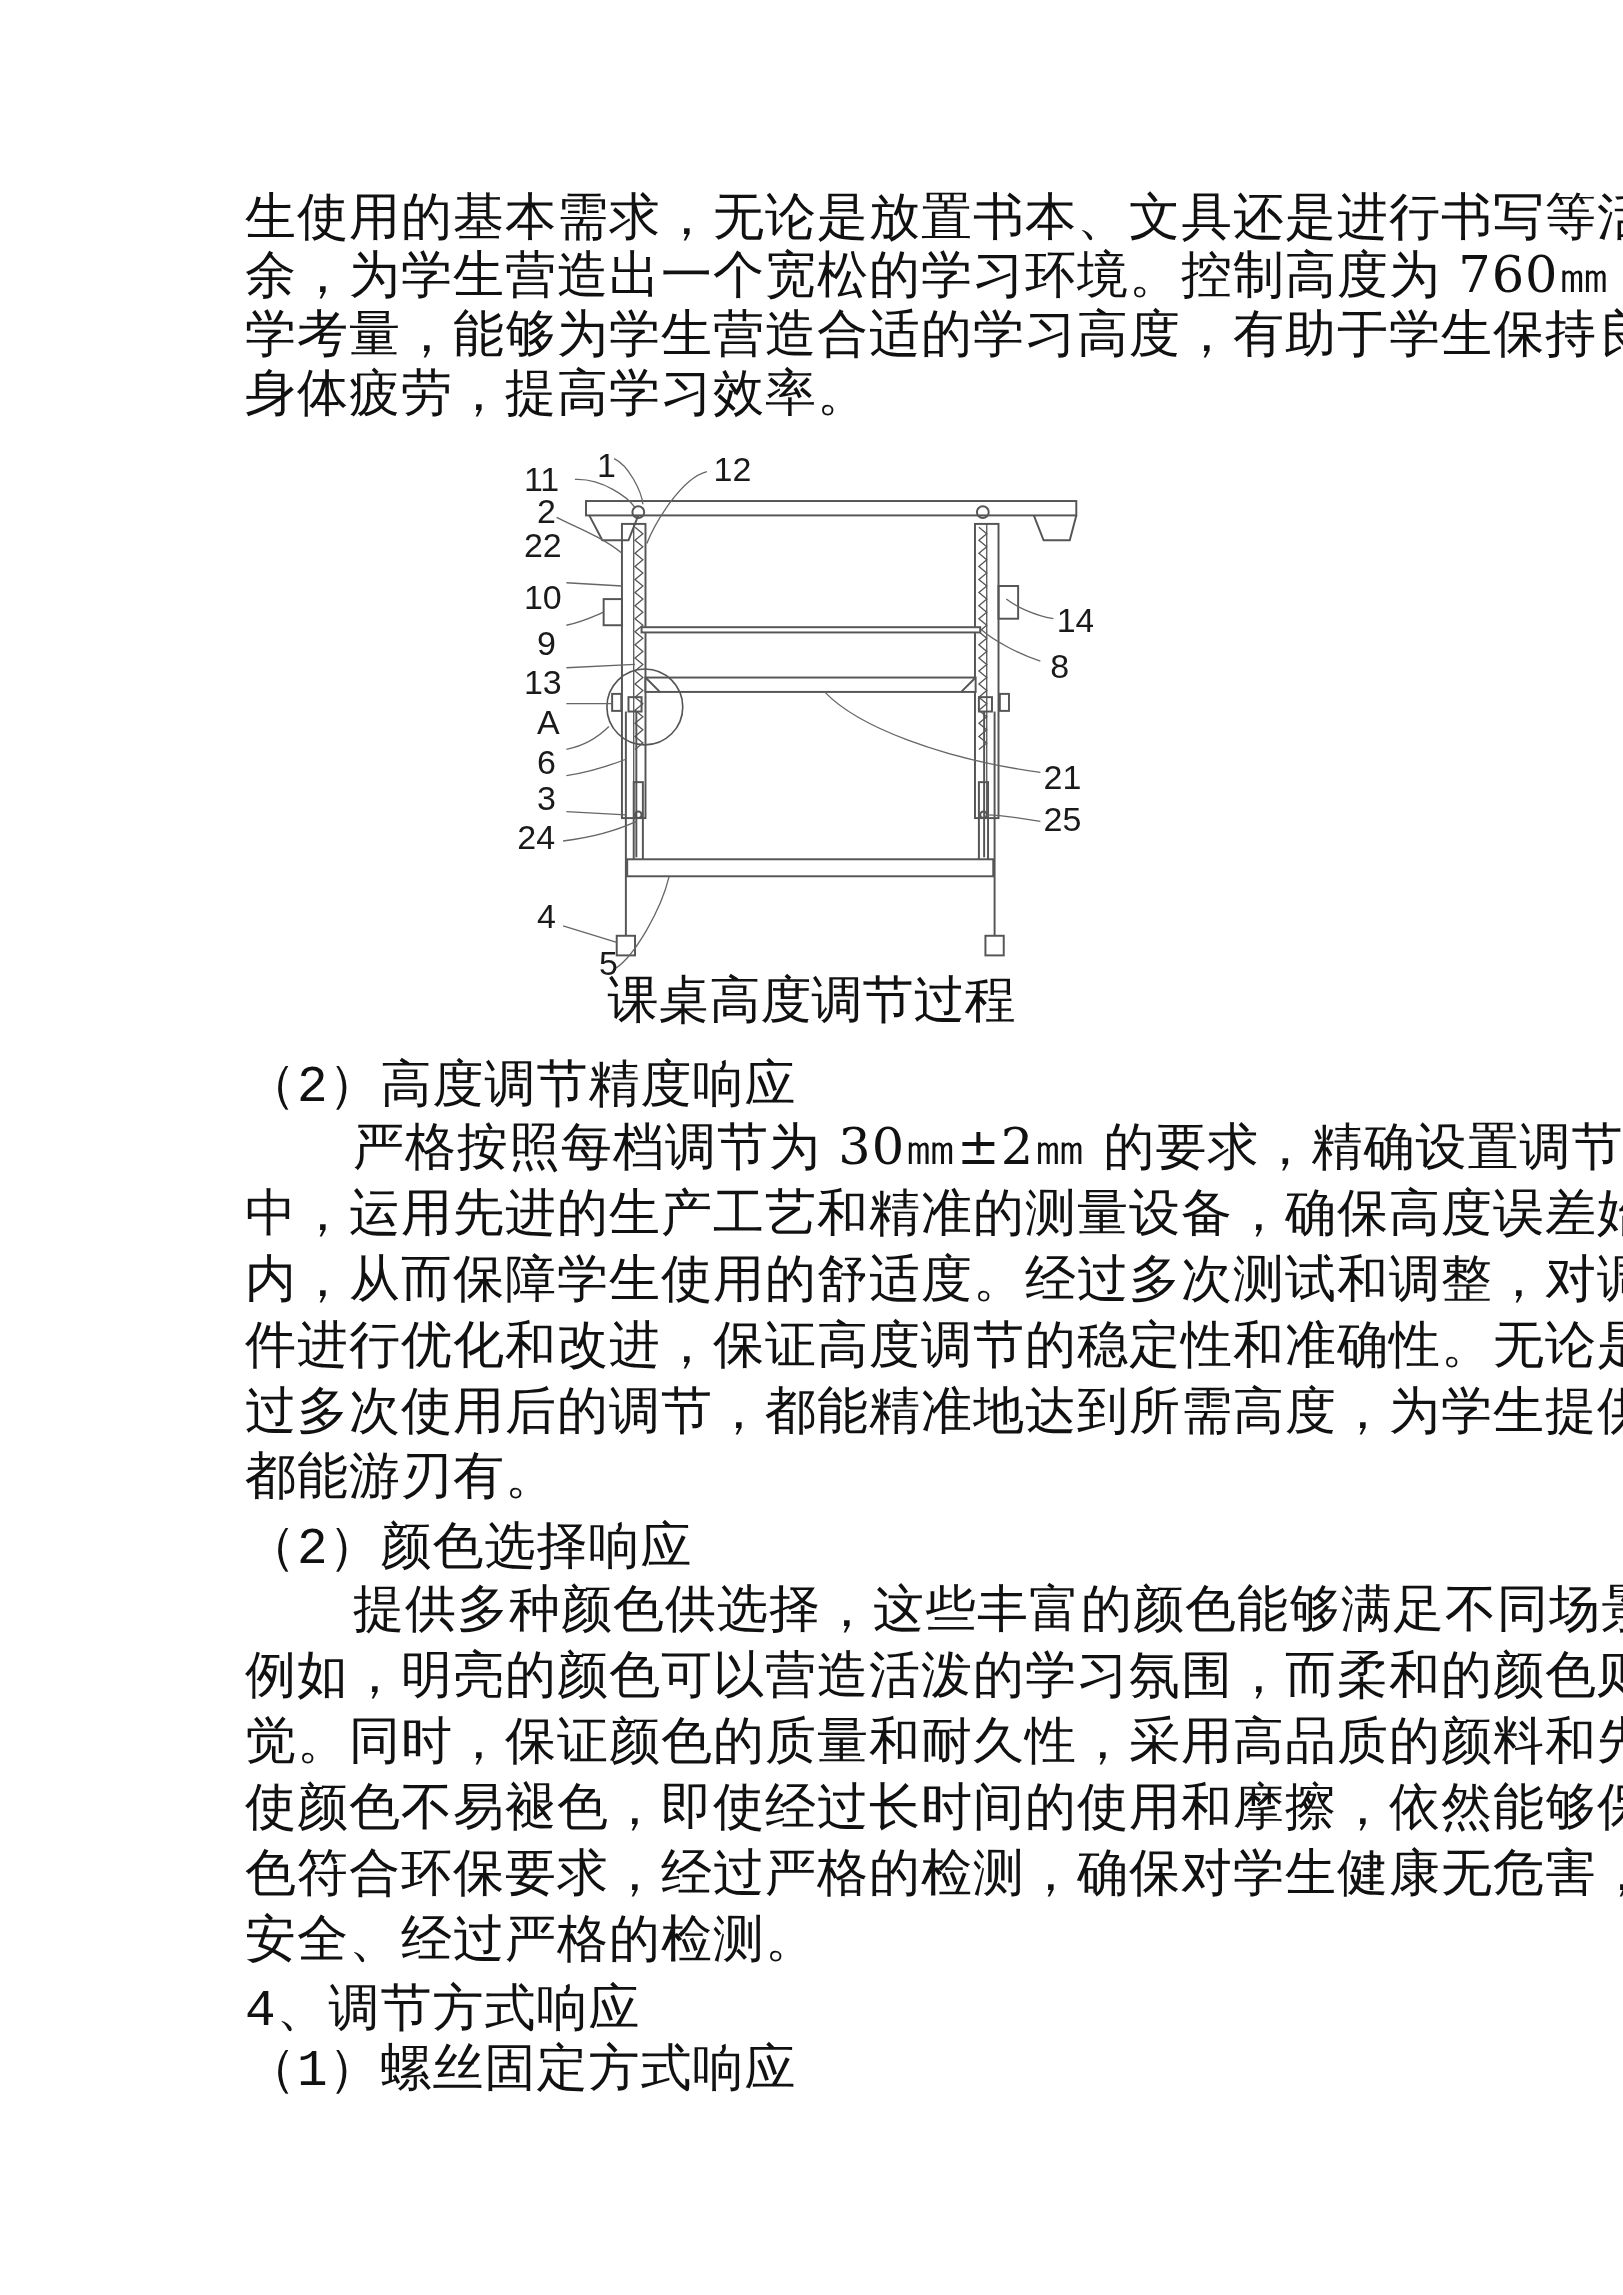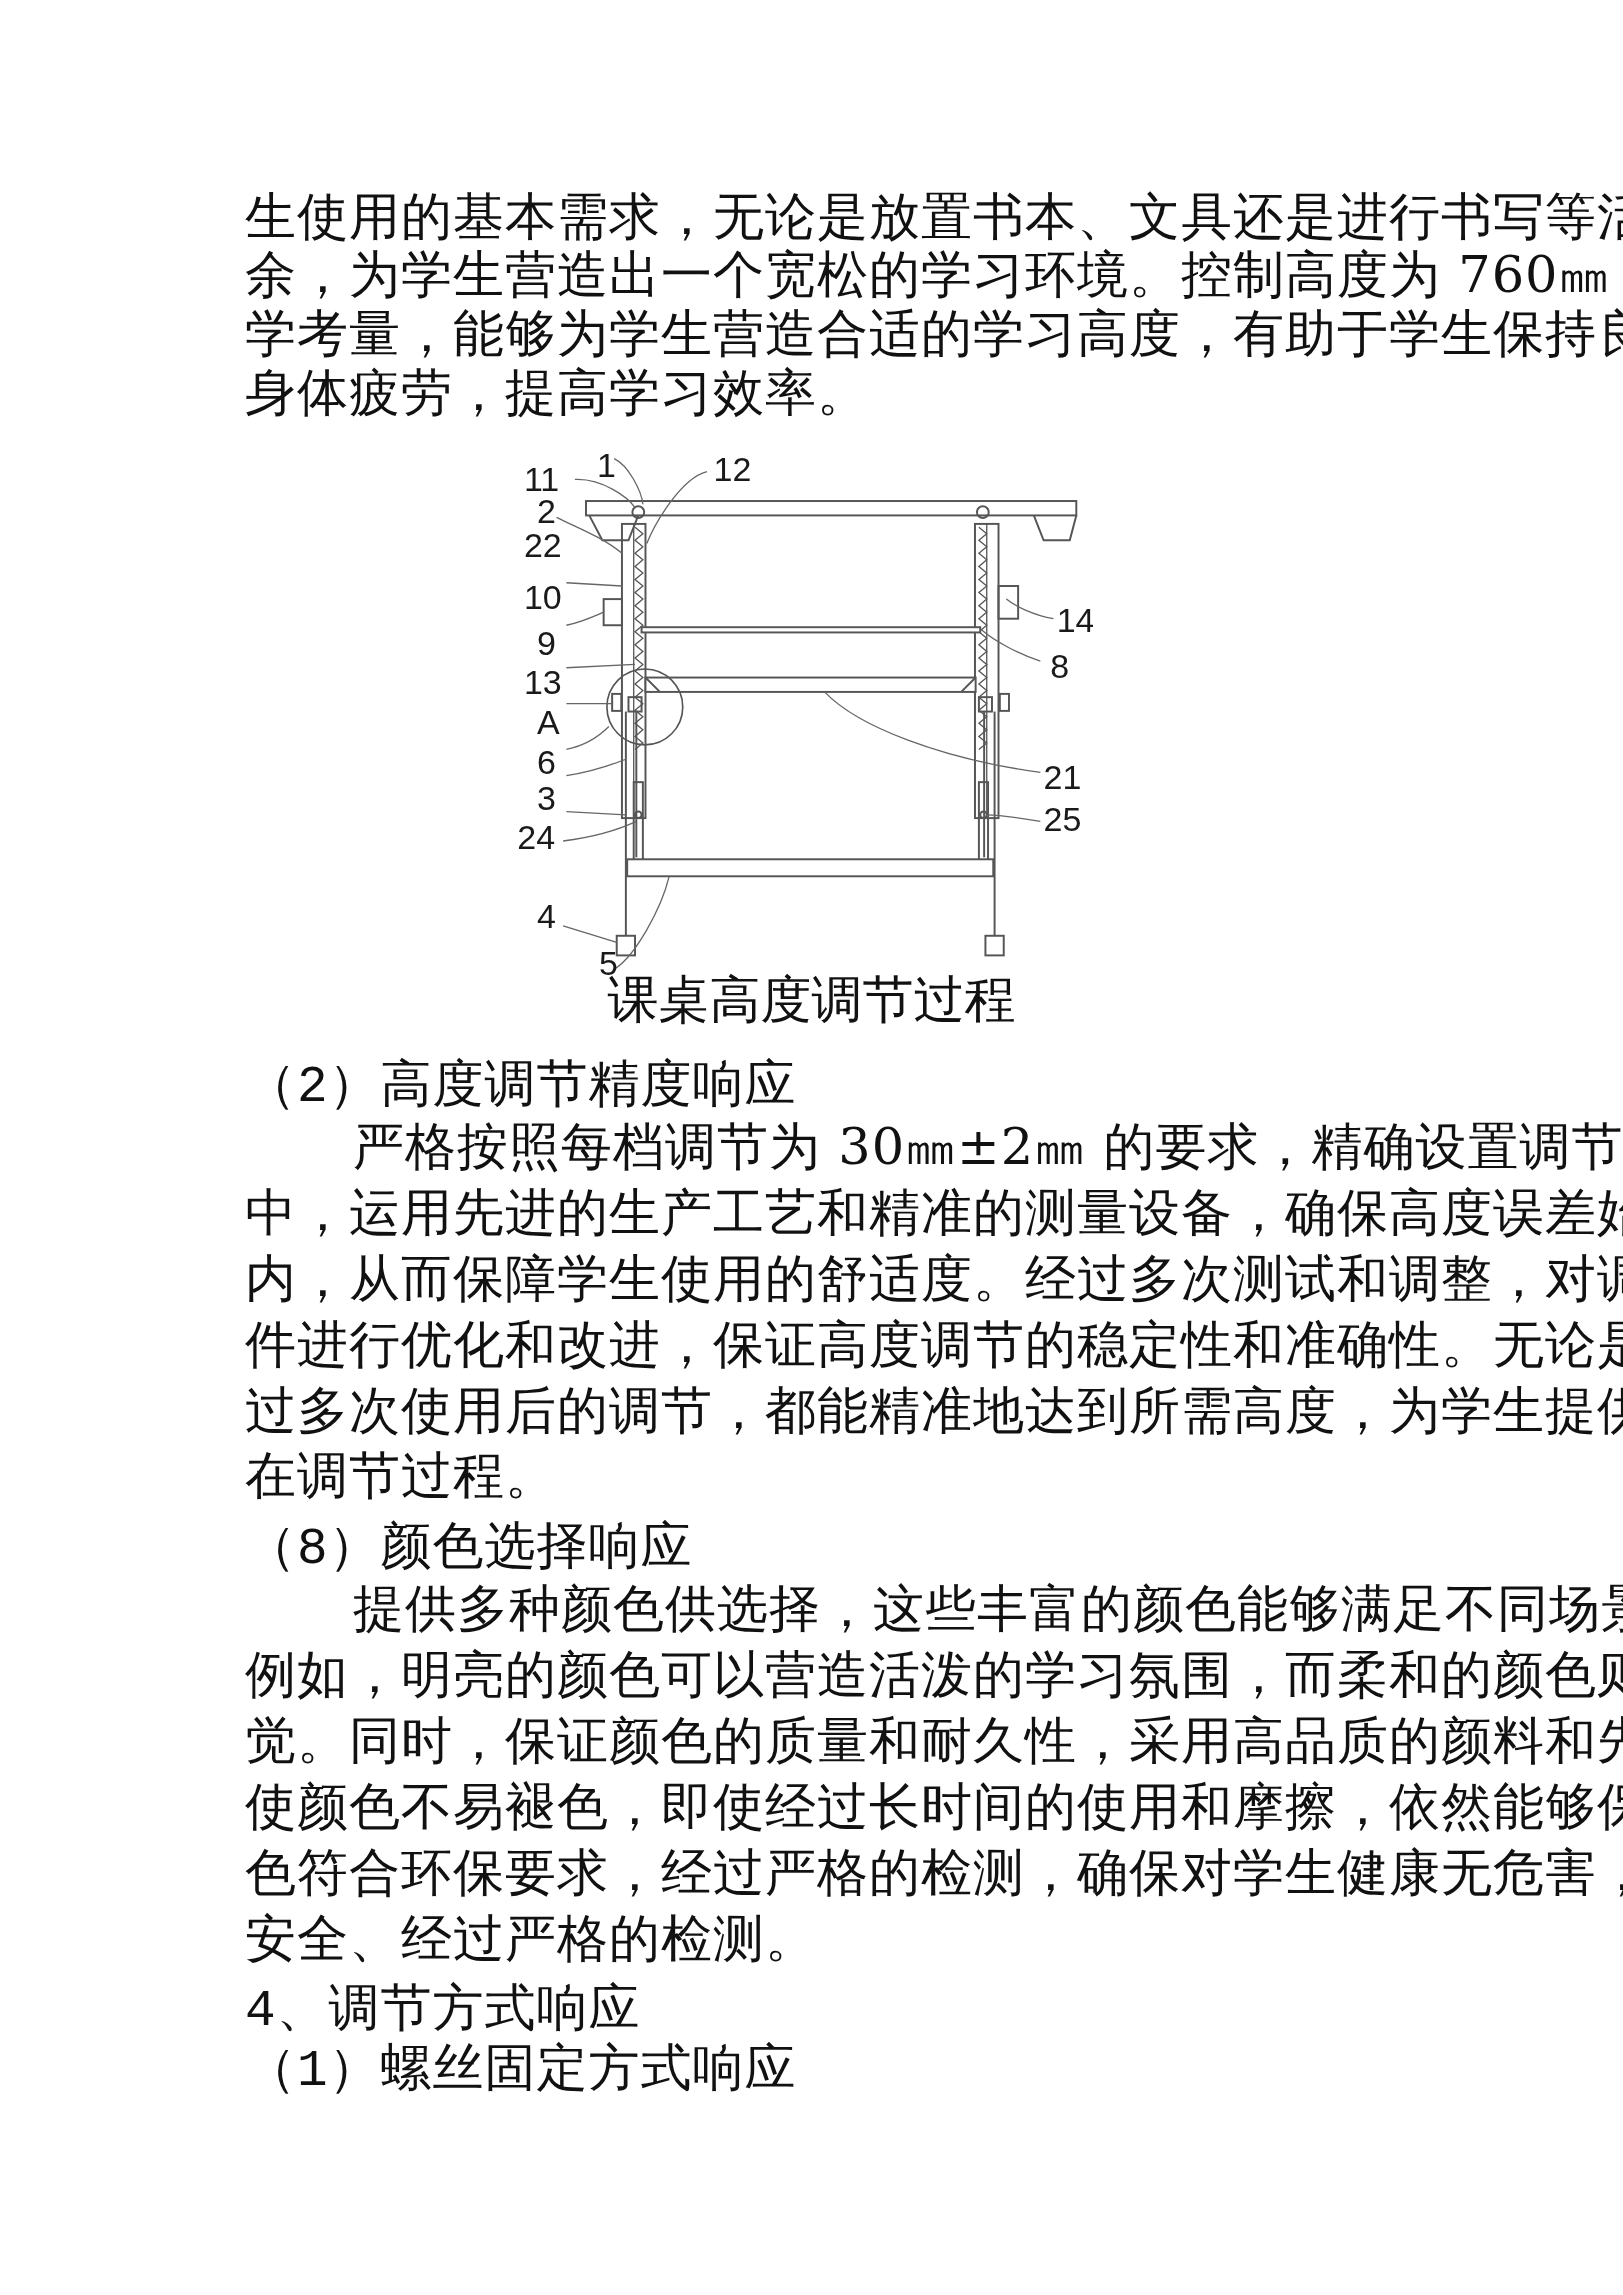--- a/index.html
+++ b/index.html
@@ -117,25 +117,25 @@
 
 <div class="caption" style="top:968px">课桌高度调节过程</div>
 
 <div>
   <div class="line heading" style="top:1056px">（2）高度调节精度响应</div>
   <div class="line indent" style="top:1115px">严格按照每档调节为 30㎜±2㎜ 的要求，精确设置调节档位。在调节过程</div>
   <div class="line" style="top:1181px">中，运用先进的生产工艺和精准的测量设备，确保高度误差始终在规定范围</div>
   <div class="line" style="top:1247px">内，从而保障学生使用的舒适度。经过多次测试和调整，对调节机构的各个部</div>
   <div class="line" style="top:1313px">件进行优化和改进，保证高度调节的稳定性和准确性。无论是初次调节还是经</div>
   <div class="line" style="top:1379px">过多次使用后的调节，都能精准地达到所需高度，为学生提供稳定可靠的学习</div>
-  <div class="line" style="top:1444px">在调节过程。</div>
+  <div class="line" style="top:1444px">都能游刃有。</div>
 </div>
 
 <div>
-  <div class="line heading" style="top:1518px">（8）颜色选择响应</div>
+  <div class="line heading" style="top:1518px">（2）颜色选择响应</div>
   <div class="line indent" style="top:1577px">提供多种颜色供选择，这些丰富的颜色能够满足不同场景和个性化需求。</div>
   <div class="line" style="top:1643px">例如，明亮的颜色可以营造活泼的学习氛围，而柔和的颜色则能带来宁静的感</div>
   <div class="line" style="top:1709px">觉。同时，保证颜色的质量和耐久性，采用高品质的颜料和先进的上色工艺，</div>
   <div class="line" style="top:1775px">使颜色不易褪色，即使经过长时间的使用和摩擦，依然能够保持鲜艳。所选颜</div>
   <div class="line" style="top:1841px">色符合环保要求，经过严格的检测，确保对学生健康无危害，为学生提供一个</div>
   <div class="line" style="top:1907px">安全、经过严格的检测。</div>
 </div>
 
 <div>
   <div class="line heading" style="top:1980px">4、调节方式响应</div>

